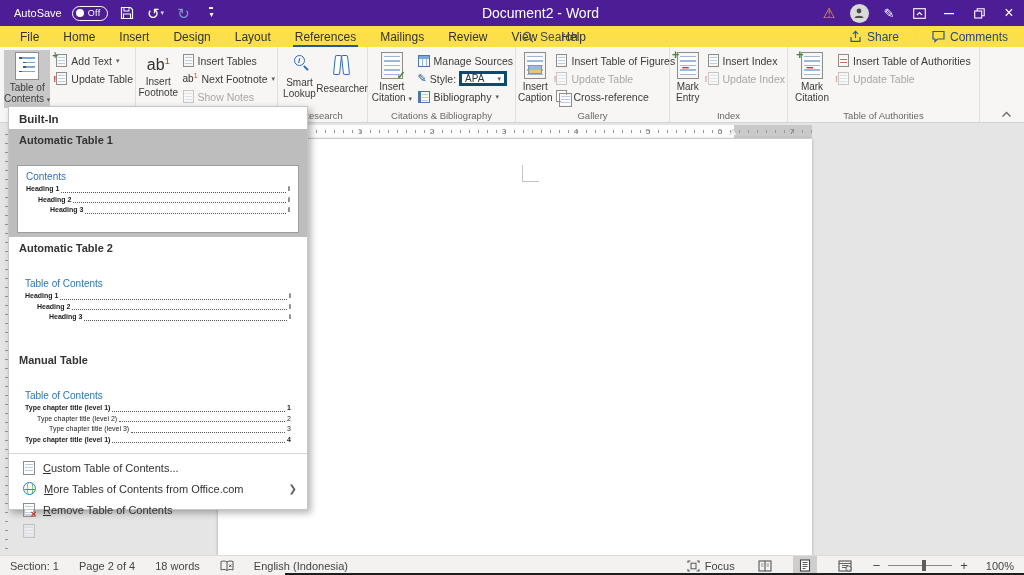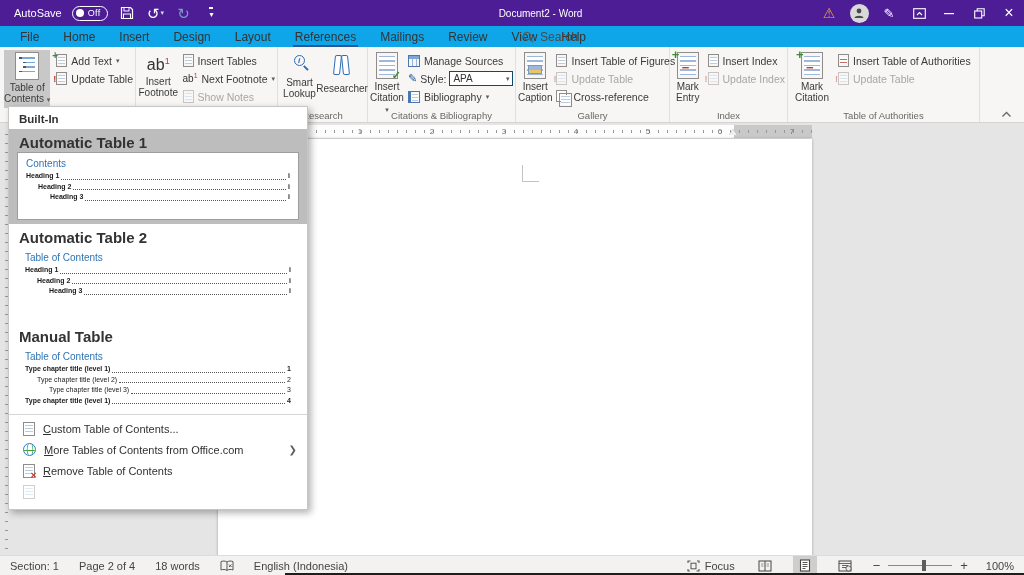--- a/index.html
+++ b/index.html
@@ -14,30 +14,30 @@
   .autosave-pill { display:inline-flex; align-items:center; gap:4px; border:1px solid #fff; border-radius:8px;
     height:15px; padding:0 7px 0 3px; cursor:pointer; }
   .pill-dot { width:8px; height:8px; border-radius:50%; background:#fff; }
   .pill-off { font-size:9px; letter-spacing:.3px; }
   .tb-btn { display:inline-flex; align-items:center; justify-content:center; min-width:18px; height:22px; cursor:pointer; }
   .tb-btn .glyph { font-size:15px; line-height:15px; }
   .mini-caret { font-size:7px; margin-left:1px; color:#cfd9ea; }
   .tb-btn.disabled { color:#7e99c4; }
   .qat-chev { position:relative; font-size:8px; color:#fff; padding-top:3px; }
   .qat-chev::before { content:""; position:absolute; top:0; left:0; right:0; height:1.5px; background:#fff; }
-  .tb-title { position:absolute; left:12px; right:0; text-align:center; font-size:10px; pointer-events:none;padding-left:45px; }
+  .tb-title { position:absolute; left:12px; right:0; text-align:center; font-size:14px; pointer-events:none;padding-left:45px; }
   .tb-right { position:absolute; right:0; top:0; height:26px; display:flex; align-items:center; }
   .tb-right .tb-btn { width:30px; height:26px; }
   .warn-glyph { color:#f4a83b; font-size:14px; }
   .avatar { width:19px; height:19px; border-radius:50%; background:#d9d9d9; display:flex; align-items:center; justify-content:center; }
   .ink-glyph { font-size:13px; transform:rotate(0deg); }
   .close-x { font-size:16px; }
 
   
-  .tabrow { position:absolute; top:26px; left:0; right:0; height:21px; background:#0ea5e9; display:flex; align-items:stretch; font-size:12px; color:#333; }
+  .tabrow { position:absolute; top:26px; left:0; right:0; height:21px; background:#fde047; display:flex; align-items:stretch; font-size:12px; color:#333; }
   .tabs { display:flex; align-items:stretch; padding-left:8px; }
   .tab { padding:0 12px; display:flex; align-items:center; cursor:pointer; position:relative; }
   .tab.active { font-weight:normal; }
   .tab.active::after { content:""; position:absolute; left:10px; right:10px; bottom:0; height:2.5px; background:#2b579a; }
   .tab-search { position:absolute; left:522px; top:0; height:21px; display:flex; align-items:center; gap:6px; color:#494949; cursor:text; }
   .tabrow-right { position:absolute; right:6px; top:0; height:21px; display:flex; align-items:center; gap:6px; }
   .trbtn { display:flex; align-items:center; gap:5px; padding:0 10px; height:21px; cursor:pointer; color:#24477f; }
   .tr-sep { width:1px; height:14px; background:#d6d4d2; }
 
   
@@ -77,21 +77,21 @@
   .toc-glyph i.ind { margin-left:4px; }
   .mag { position:relative; width:16px; height:16px; margin:3px 0 4px; }
   .mag .lens { position:absolute; left:2px; top:0; width:11px; height:11px; border:1.6px solid #2f6bb3; border-radius:50%;
      display:flex; align-items:center; justify-content:center; font-size:8px; color:#2f6bb3; font-style:italic; font-weight:bold;}
   .mag .handle { position:absolute; width:6px; height:1.8px; background:#2f6bb3; left:11px; top:12px; transform:rotate(45deg); }
   .books { position:relative; width:20px; height:22px; margin:3px 0 4px; }
   .books span { position:absolute; width:7px; height:20px; border:1.4px solid #2f6bb3; border-radius:2px; background:#fff; }
   .books .b1 { left:2px; transform:skewX(-6deg); }
   .books .b2 { left:10px; transform:skewX(6deg); }
   .styler { display:flex; align-items:center; gap:3px; }
-  .combo { width:64px; height:15px; background:#fff; border:1px solid #0c4a6e; font-size:10px; color:#333;
+  .combo { width:48px; height:15px; background:#fff; border:3px solid #0c4a6e; font-size:10px; color:#333;
      display:flex; align-items:center; justify-content:space-between; padding:0 3px; cursor:pointer; }
   .tblicon { width:12px; height:12px; border:1px solid #4a77b0; background:
      linear-gradient(#7da7d8 0 3px, transparent 3px), repeating-linear-gradient(90deg, transparent 0 3px, #9ab4d6 3px 4px); }
   .bookicon { width:12px; height:12px; border:1px solid #4a77b0; border-left:3px solid #4a77b0; background:#fff;
      background-image:repeating-linear-gradient(#fff 0 2px, #b8cce4 2px 3px); background-clip:content-box; padding:1px; }
   .xref { position:relative; width:13px; height:13px; }
   .xref::before, .xref::after { content:""; position:absolute; width:9px; height:10px; border:1px solid #8f8d8b; background:#fff; }
   .xref::before { left:0; top:0; }
   .xref::after { left:3px; top:3px; background-image:repeating-linear-gradient(#fff 0 2px, #b8cce4 2px 3px); background-clip:content-box; padding:1px; }
   .collapse-area { flex:1; position:relative; border-right:none; }
@@ -109,21 +109,21 @@
      background:repeating-linear-gradient(to bottom, transparent 0 8px, #979797 8px 9px); }
   .page { position:absolute; left:218px; top:15px; width:594px; bottom:-6px; background:#fff; box-shadow:0 0 3px rgba(0,0,0,.28); }
   .cornermark { position:absolute; left:522px; top:41px; width:17px; height:17px; border-left:1px solid #c3c3c3; border-bottom:1px solid #c3c3c3; }
 
   
   .tocdd { position:absolute; left:8px; top:106px; width:300px; height:404px; background:#fff; border:1px solid #c6c6c6;
      box-shadow:3px 3px 7px rgba(0,0,0,.3); z-index:60; font-size:11px; color:#323130; }
   .dd-header { font-weight:bold; font-size:11.5px; padding:6px 10px 4px; color:#323130; }
   .gitem { padding:3px 8px 4px; cursor:pointer; }
   .gitem.hover { background:#bdbdbd; }
-  .g-title { font-weight:bold; font-size:15px; color:#333; padding:2px 2px 1px; }
+  .g-title { font-weight:bold; font-size:11px; color:#333; padding:2px 2px 19px; }
   .g-preview { background:#fff; padding:5px 8px 6px; }
   .g-preview.boxed { border:1px solid #9d9d9d; height:68px; }
   .g-heading { color:#2e74b5; font-size:10px; margin-bottom:2px; }
   .trow { display:flex; align-items:flex-end; font-size:7px; line-height:10.5px; color:#1b1b1b; }
   .trow .leader { flex:1; border-bottom:1px dotted #555; margin:0 2px 2px; }
   .trow.b { font-weight:bold; }
   .trow.l2 { padding-left:12px; }
   .trow.l3 { padding-left:24px; }
   .g-preview.clip { height:62px; overflow:hidden; }
   .dd-sep { height:1px; background:#d8d6d4; margin:2px 0 3px; }
@@ -234,20 +234,36 @@
       <span class="tab">View</span>
       <span class="tab">Help</span>
     </div>
     <div class="tab-search">
       <svg width="12" height="12" viewBox="0 0 12 12">
         <circle cx="5" cy="5" r="3.6" fill="none" stroke="#5a5a5a" stroke-width="1.2"></circle>
         <line x1="7.8" y1="7.8" x2="11" y2="11" stroke="#5a5a5a" stroke-width="1.2"></line>
       </svg>
       <span>Search</span>
     </div>
+    <div class="tabrow-right">
+      <span class="trbtn">
+        <svg width="13" height="13" viewBox="0 0 13 13">
+          <path d="M2 7v4.3h9V7" fill="none" stroke="#2b579a" stroke-width="1.2"></path>
+          <path d="M6.5 8V1.5 M4 3.8 L6.5 1.3 L9 3.8" fill="none" stroke="#2b579a" stroke-width="1.2"></path>
+        </svg>
+        <span>Share</span>
+      </span>
+      <span class="tr-sep"></span>
+      <span class="trbtn">
+        <svg width="13" height="13" viewBox="0 0 13 13">
+          <path d="M1 1.5h11v7.5H5.5L3 11.5V9H1z" fill="none" stroke="#2b579a" stroke-width="1.2"></path>
+        </svg>
+        <span>Comments</span>
+      </span>
+    </div>
   </div>
 
   <div class="ribbon">
 
     <div class="rgroup" style="width:136px">
       <div class="bigbtn pressed" style="margin-left:2px">
         <span class="toc-glyph">
           <i></i>
             <i class="ind"></i>
             <i class="ind"></i>

